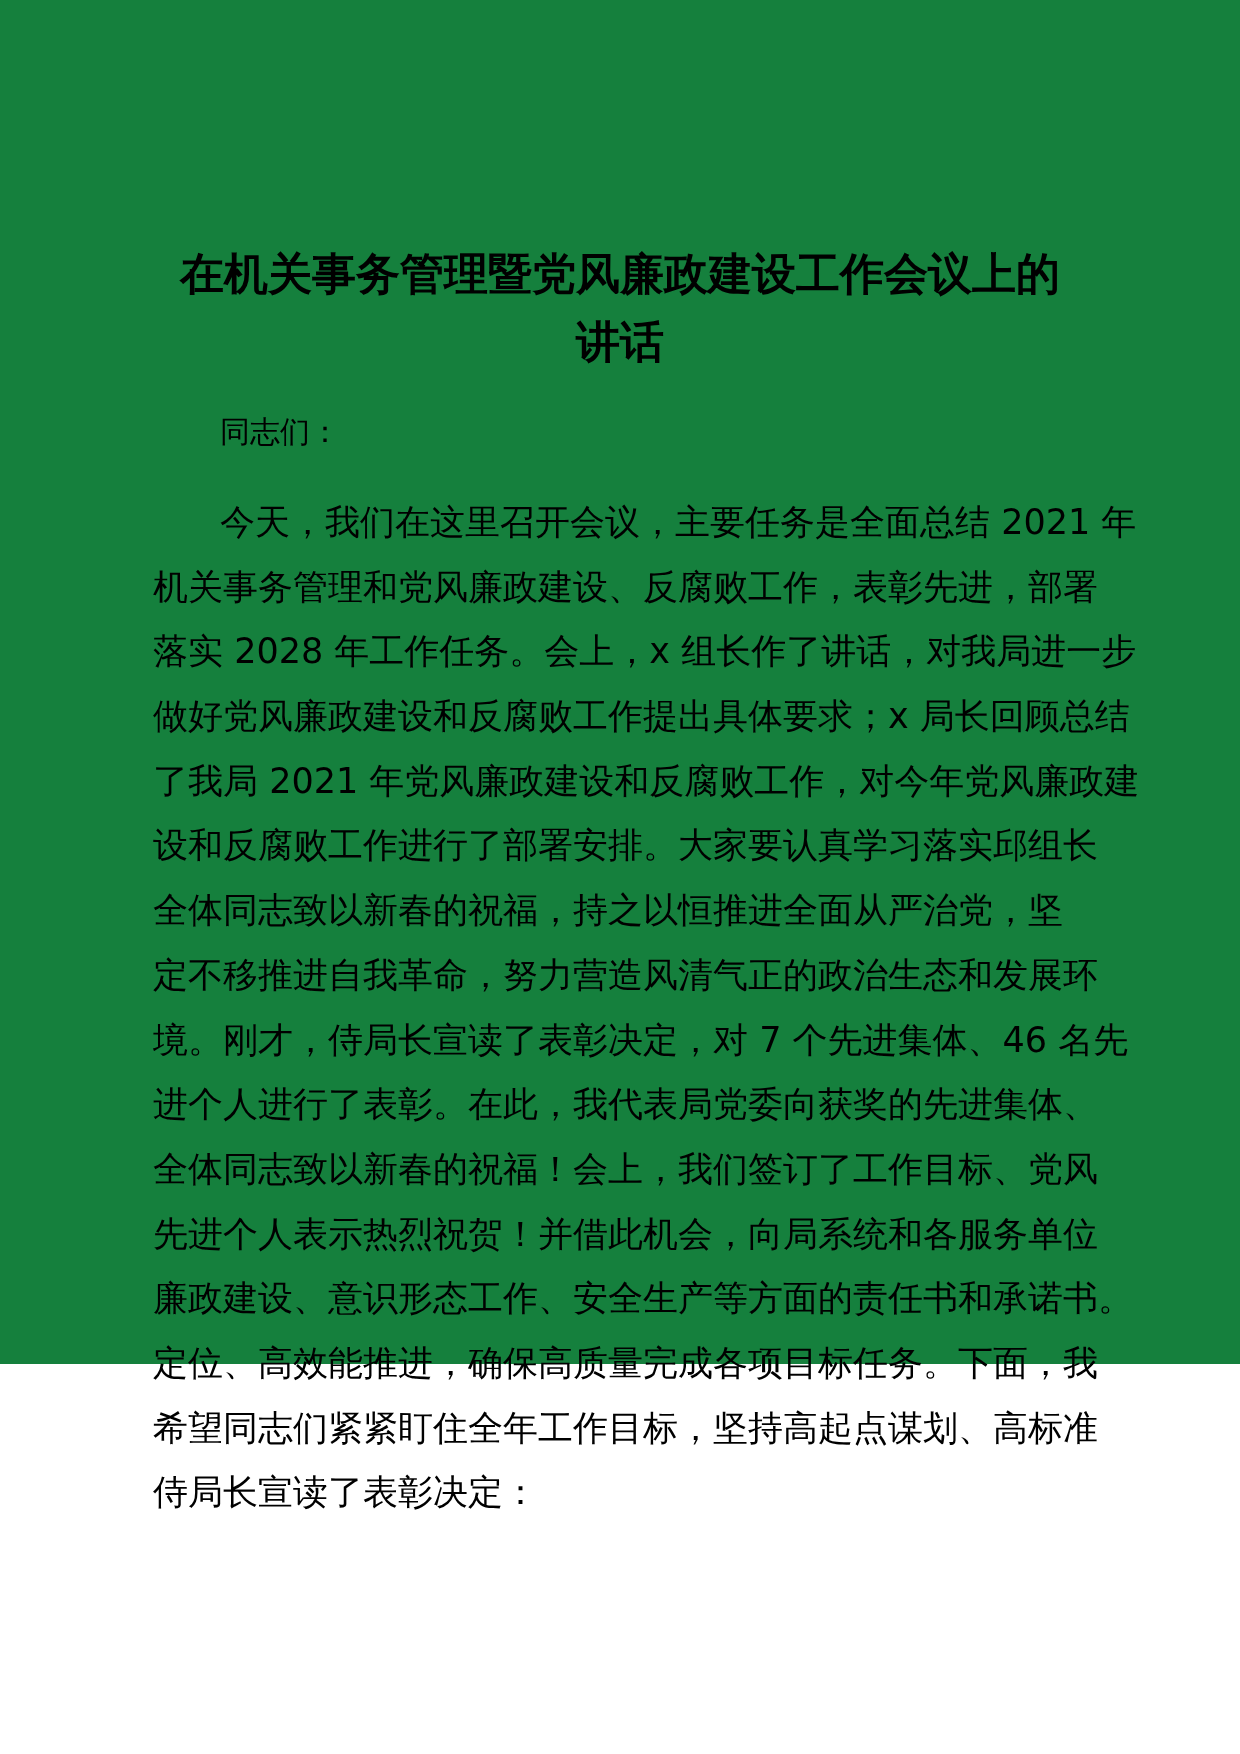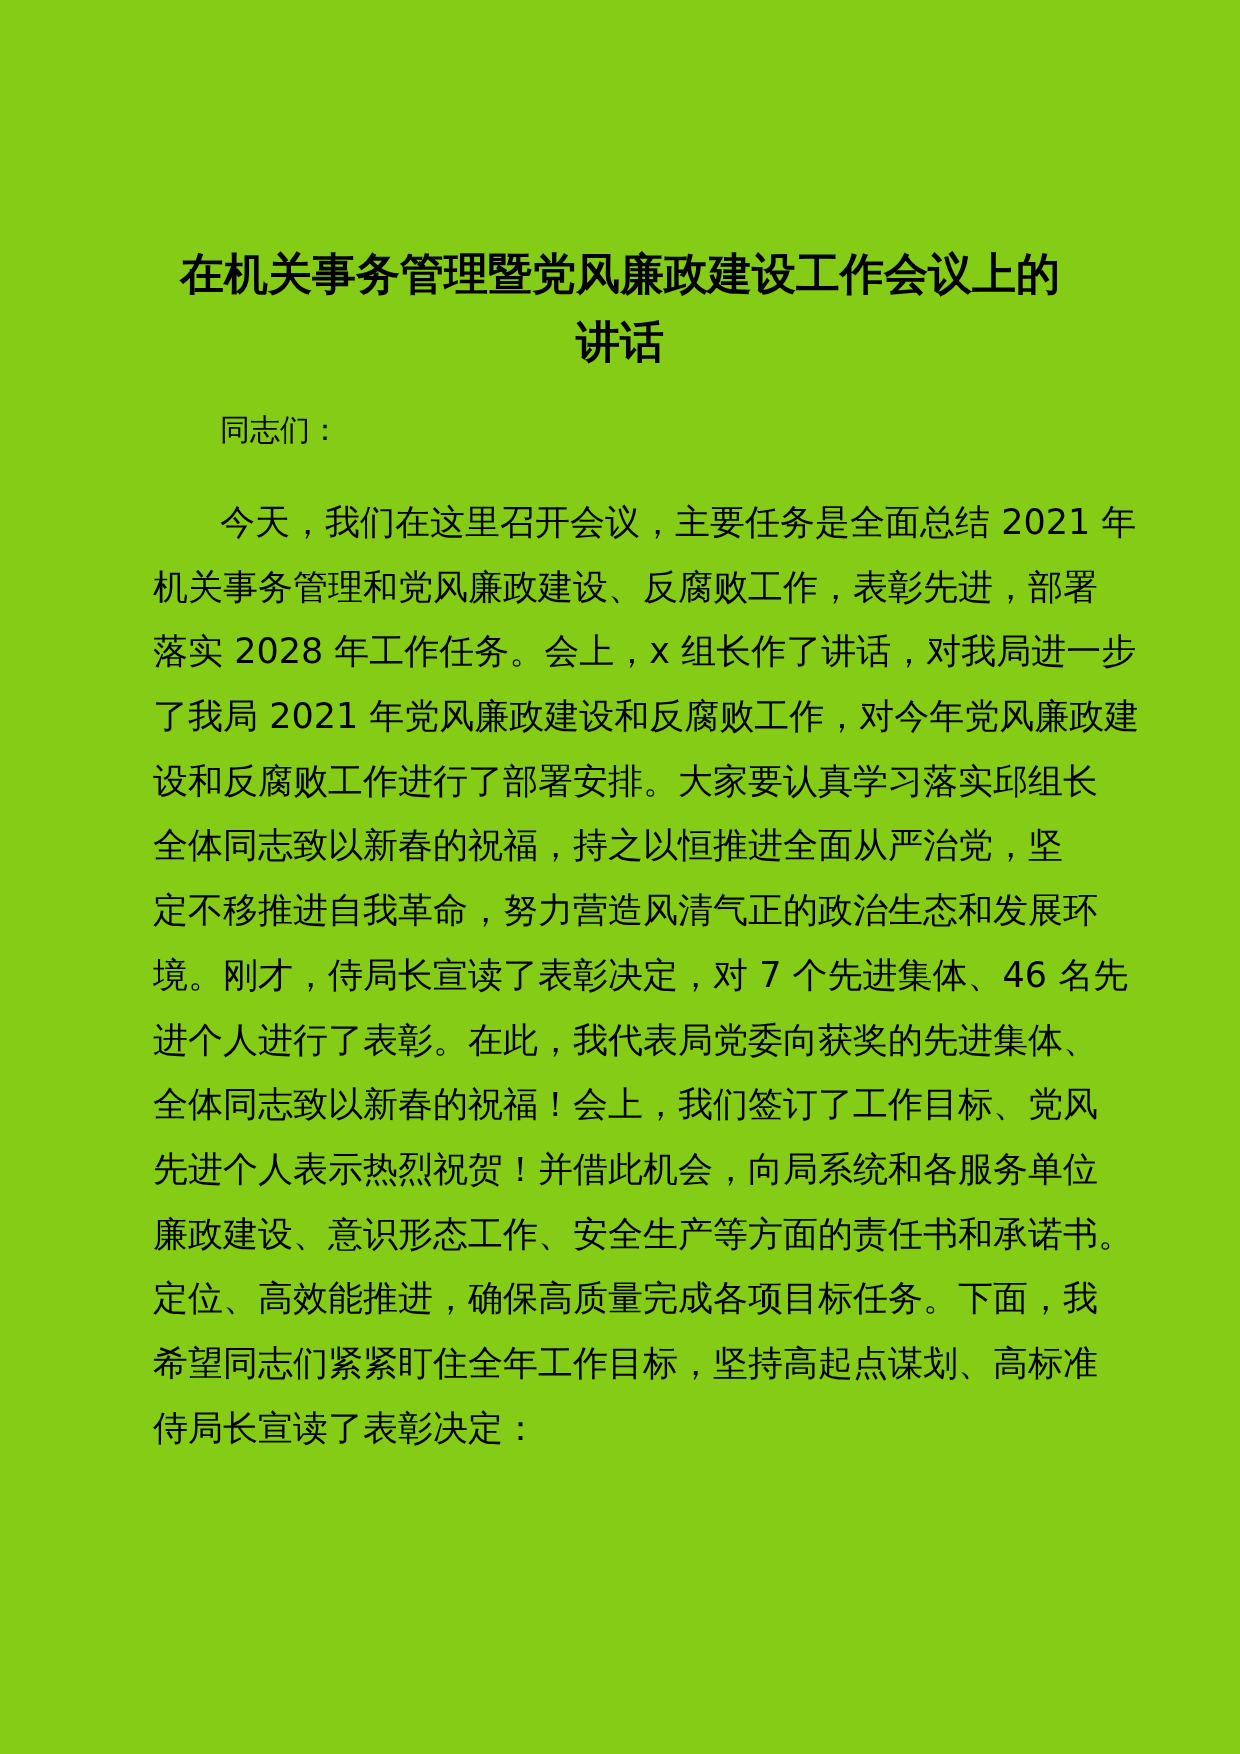--- a/index.html
+++ b/index.html
@@ -13,22 +13,22 @@
       position: relative;
       overflow: hidden;
       font-family: "DejaVu Sans", "Liberation Sans", sans-serif;
       color: #000000;
     }
     .page {
       position: absolute;
       left: 0;
       top: 0;
       width: 1240px;
-      height: 1754px;
-      background: #84cc16;
+      height: 1364px;
+      background: #15803d;
     }
     .title {
       position: absolute;
       left: 140px;
       top: 240px;
       width: 960px;
       text-align: center;
       font-size: 44px;
       font-weight: bold;
       line-height: 68px;
@@ -38,21 +38,20 @@
       display: block;
       white-space: nowrap;
     }
     .greeting {
       position: absolute;
       left: 220px;
       top: 412px;
       font-size: 30px;
       line-height: 40px;
       white-space: nowrap;
-      font-family: Liberation Mono, monospace;
     }
     .body-para {
       position: absolute;
       left: 153px;
       top: 502px;
       width: 960px;
       font-size: 35px;
     }
     .body-para .pline {
       display: block;
@@ -73,20 +72,21 @@
     <span class="tline">在机关事务管理暨党风廉政建设工作会议上的</span>
     <span class="tline">讲话</span>
   </div>
 
   <div class="greeting">同志们：</div>
 
   <div class="body-para">
     <span class="pline first">今天，我们在这里召开会议，主要任务是全面总结 2021 年</span>
     <span class="pline">机关事务管理和党风廉政建设、反腐败工作，表彰先进，部署</span>
     <span class="pline">落实 2028 年工作任务。会上，x 组长作了讲话，对我局进一步</span>
+    <span class="pline">做好党风廉政建设和反腐败工作提出具体要求；x 局长回顾总结</span>
     <span class="pline">了我局 2021 年党风廉政建设和反腐败工作，对今年党风廉政建</span>
     <span class="pline">设和反腐败工作进行了部署安排。大家要认真学习落实邱组长</span>
     <span class="pline">全体同志致以新春的祝福，持之以恒推进全面从严治党，坚</span>
     <span class="pline">定不移推进自我革命，努力营造风清气正的政治生态和发展环</span>
     <span class="pline">境。刚才，侍局长宣读了表彰决定，对 7 个先进集体、46 名先</span>
     <span class="pline">进个人进行了表彰。在此，我代表局党委向获奖的先进集体、</span>
     <span class="pline">全体同志致以新春的祝福！会上，我们签订了工作目标、党风</span>
     <span class="pline">先进个人表示热烈祝贺！并借此机会，向局系统和各服务单位</span>
     <span class="pline">廉政建设、意识形态工作、安全生产等方面的责任书和承诺书。</span>
     <span class="pline">定位、高效能推进，确保高质量完成各项目标任务。下面，我</span>

